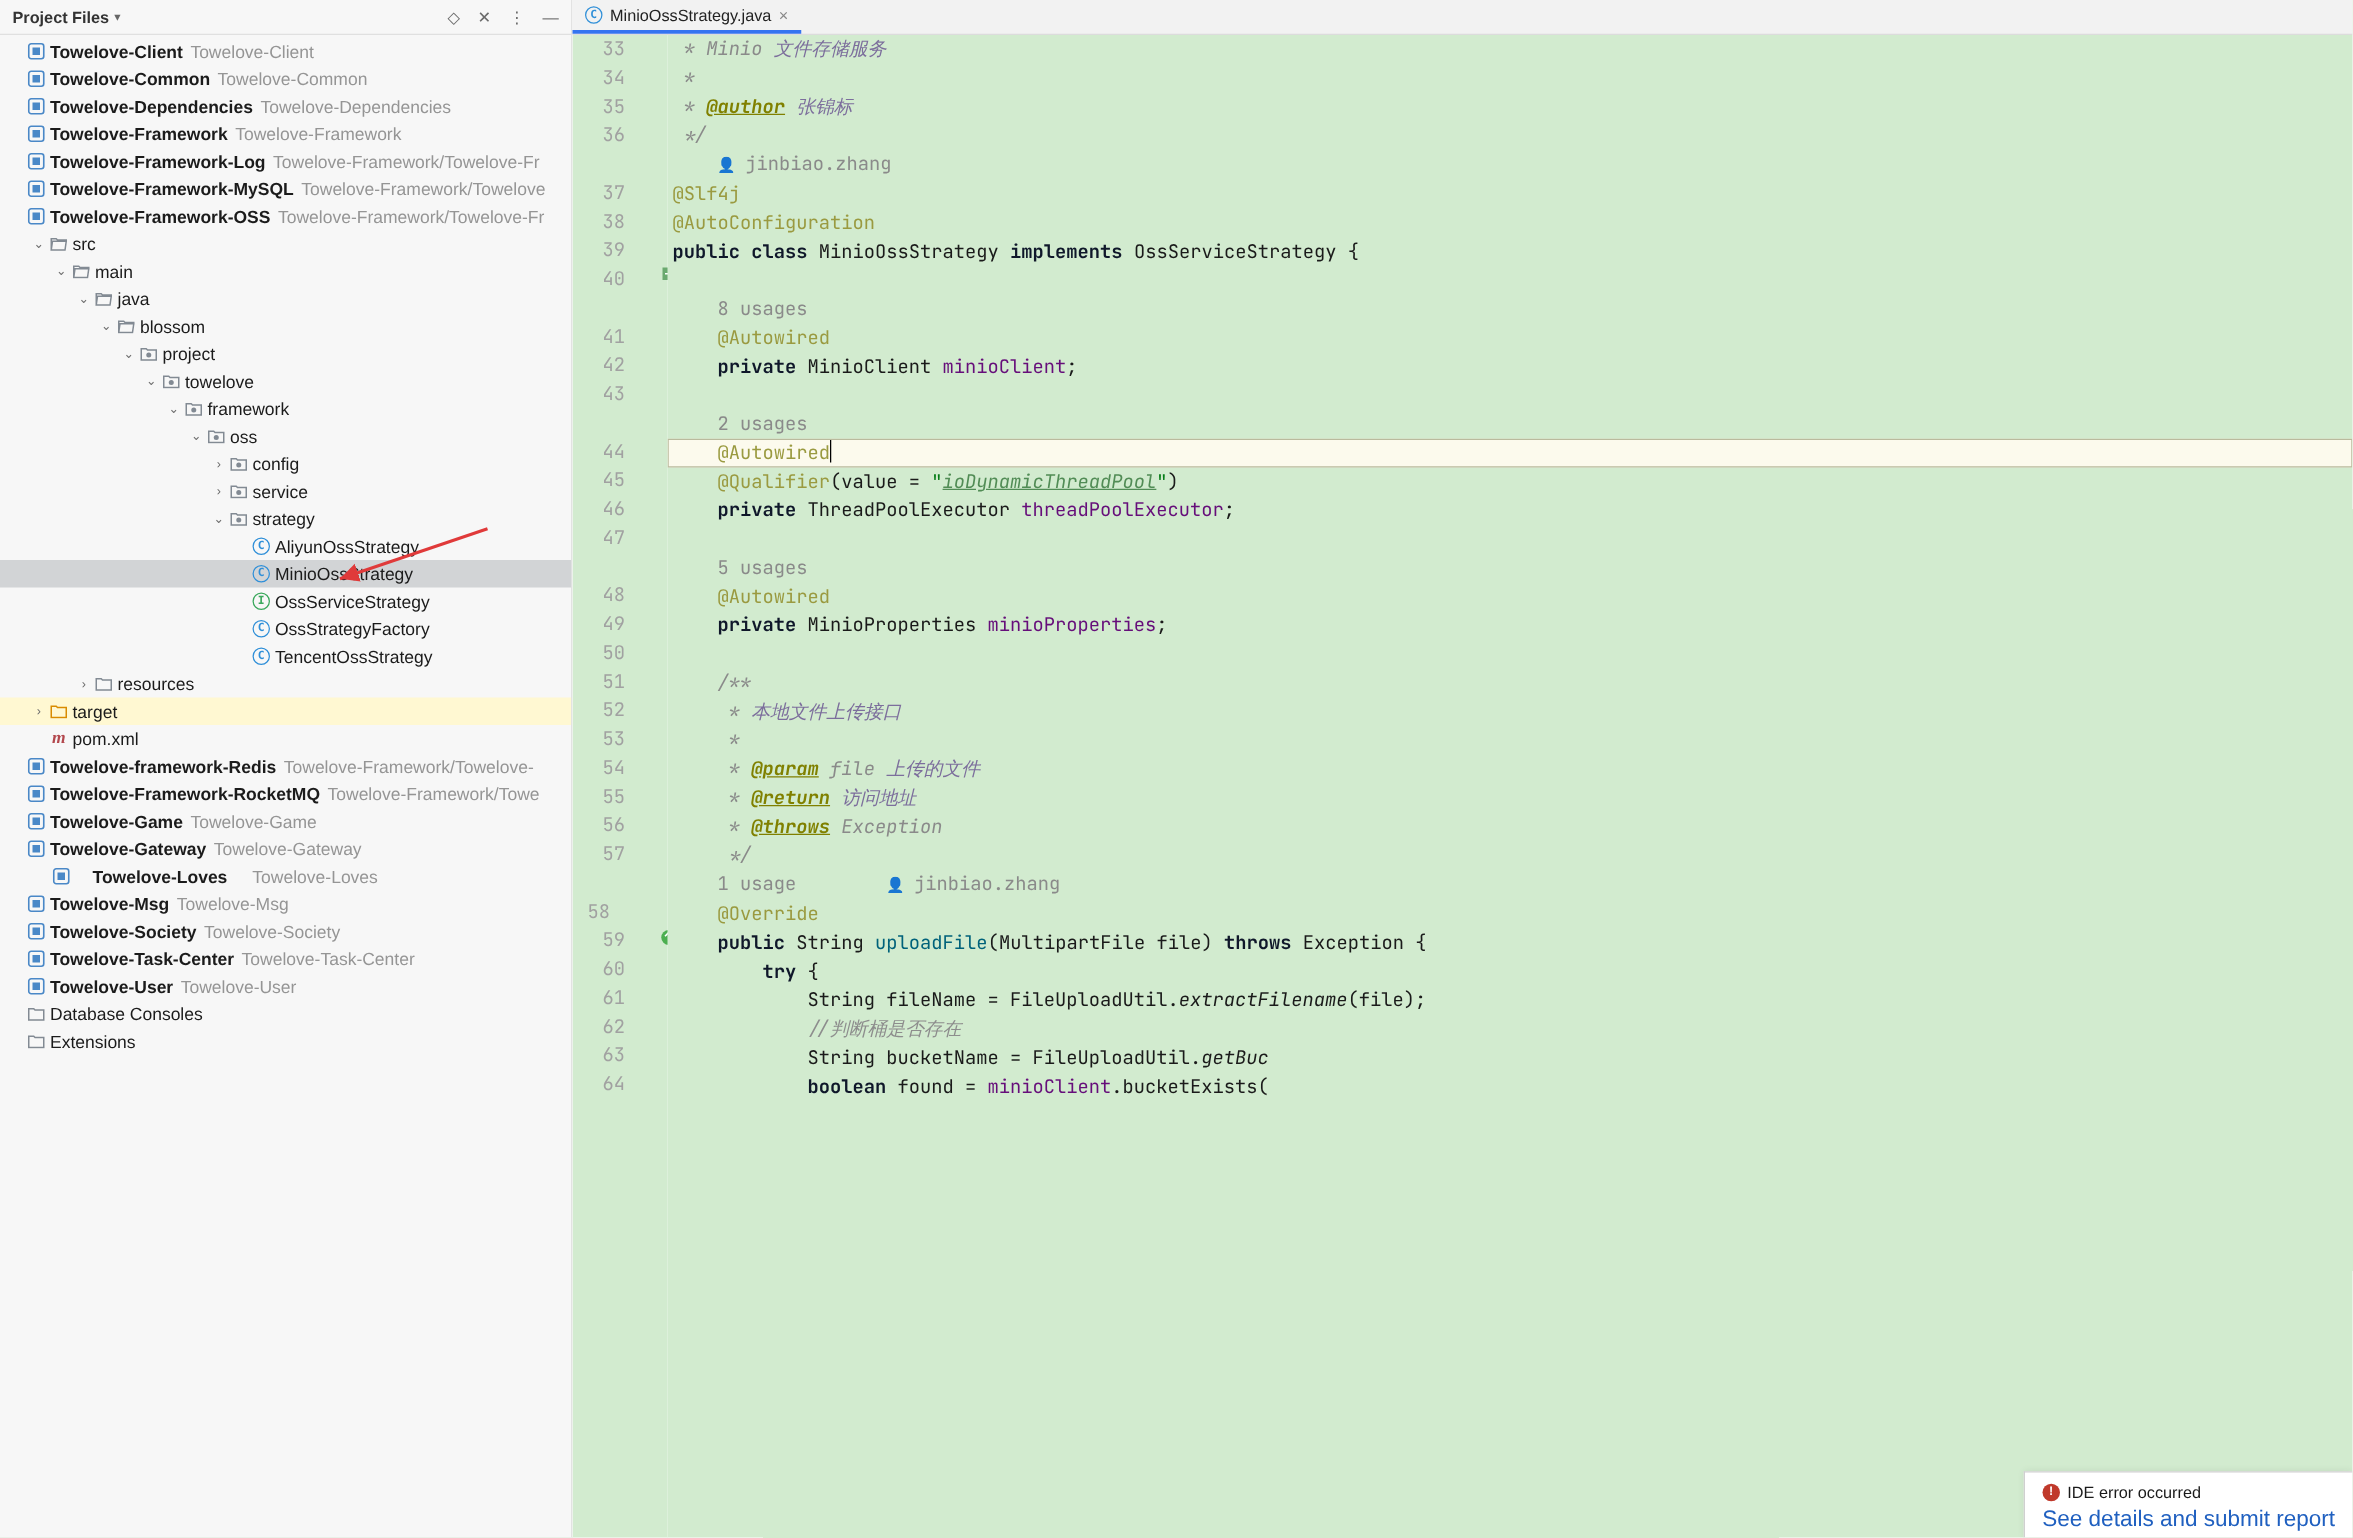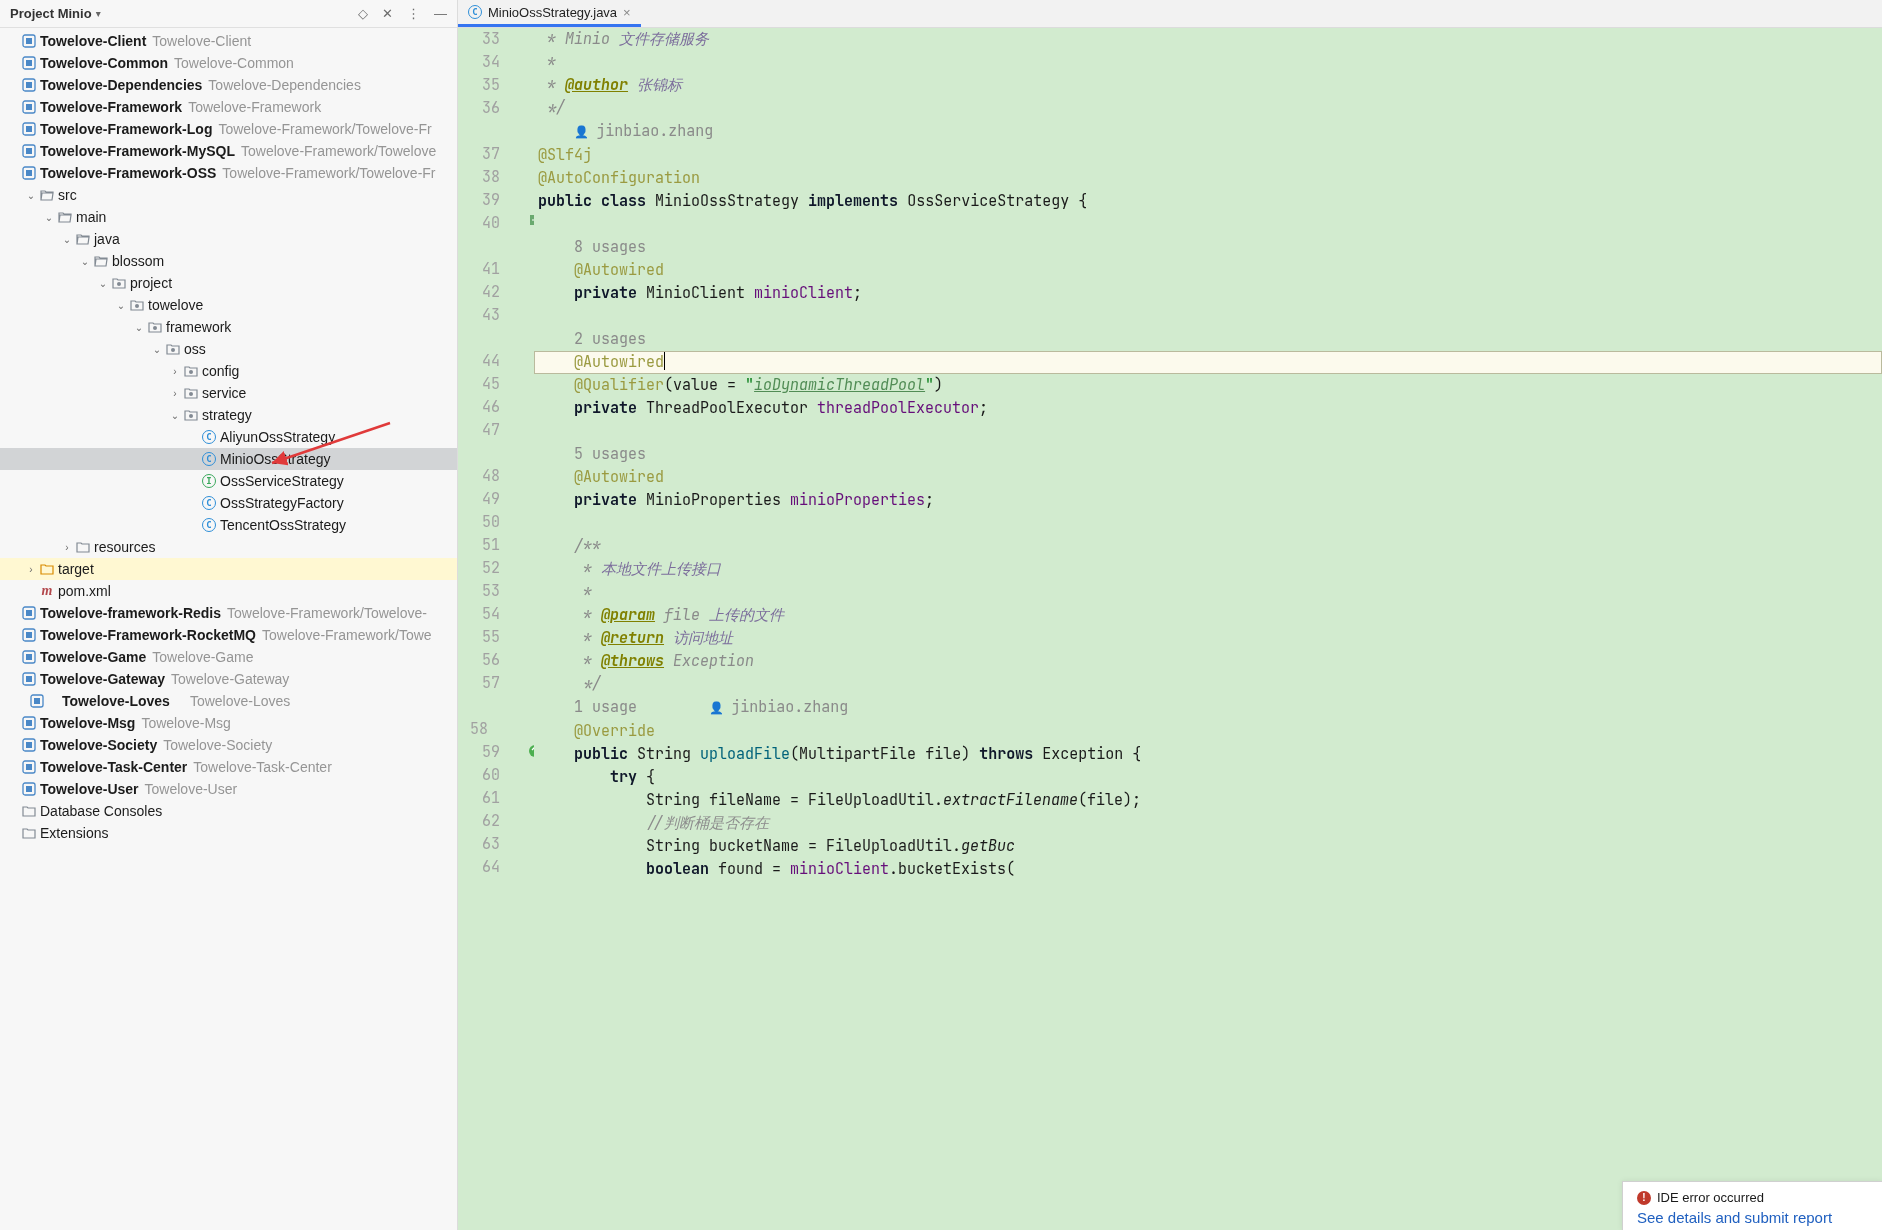--- a/index.html
+++ b/index.html
@@ -174,31 +174,31 @@
   box-shadow: 0 0 6px rgba(0,0,0,.08);
   min-width: 260px;
 }
 .error-toast .hdr { display: flex; align-items: center; gap: 6px; color: #1a1a1a; }
 .error-toast .hdr .dot {
   width: 14px; height: 14px; border-radius: 50%;
   background: #c0392b; color: #fff; font-size: 10px;
   display: inline-flex; align-items: center; justify-content: center;
   font-weight: 700;
 }
-.error-toast .lnk { color: #2060c0; margin-top: 4px; font-size: 15px; }
+.error-toast .lnk { color: #2060c0; margin-top: 4px; font-size: 18px; }
 svg.mod { width: 14px; height: 14px; }
 </style>
 </head>
 <body>
 
 <div class="container">
 
   <div class="sidebar">
     <div class="sidebar-header">
-      <span class="sidebar-header-title">Project Minio</span>
+      <span class="sidebar-header-title">Project Files</span>
       <span class="sidebar-header-chevron">▾</span>
       <div class="sidebar-header-actions">
         <span>◇</span>
         <span>✕</span>
         <span>⋮</span>
         <span>—</span>
       </div>
     </div>
     <div class="tree" id="tree">
         <div class="tree-item" style="padding-left: 6px;">
@@ -481,21 +481,21 @@
           <span class="tree-caret"></span>
           <span class="tree-icon">
             <svg class="mod" viewBox="0 0 14 14">
               <rect x="1" y="1" width="12" height="12" rx="2" fill="none" stroke="#4a88c7" stroke-width="1.3"></rect>
               <rect x="4" y="4" width="6" height="6" fill="#4a88c7"></rect>
             </svg>
           </span>
           <span class="tree-label" style="font-weight: 600;">Towelove-Gateway</span>
           <span class="tree-sub">Towelove-Gateway</span>
         </div>
-        <div class="tree-item" style="padding-left: 0; gap: 14px;">
+        <div class="tree-item" style="padding-left: 12px; gap: 14px;">
           <span class="tree-caret"></span>
           <span class="tree-icon">
             <svg class="mod" viewBox="0 0 14 14">
               <rect x="1" y="1" width="12" height="12" rx="2" fill="none" stroke="#4a88c7" stroke-width="1.3"></rect>
               <rect x="4" y="4" width="6" height="6" fill="#4a88c7"></rect>
             </svg>
           </span>
           <span class="tree-label" style="font-weight: 600;">Towelove-Loves</span>
           <span class="tree-sub">Towelove-Loves</span>
         </div>

